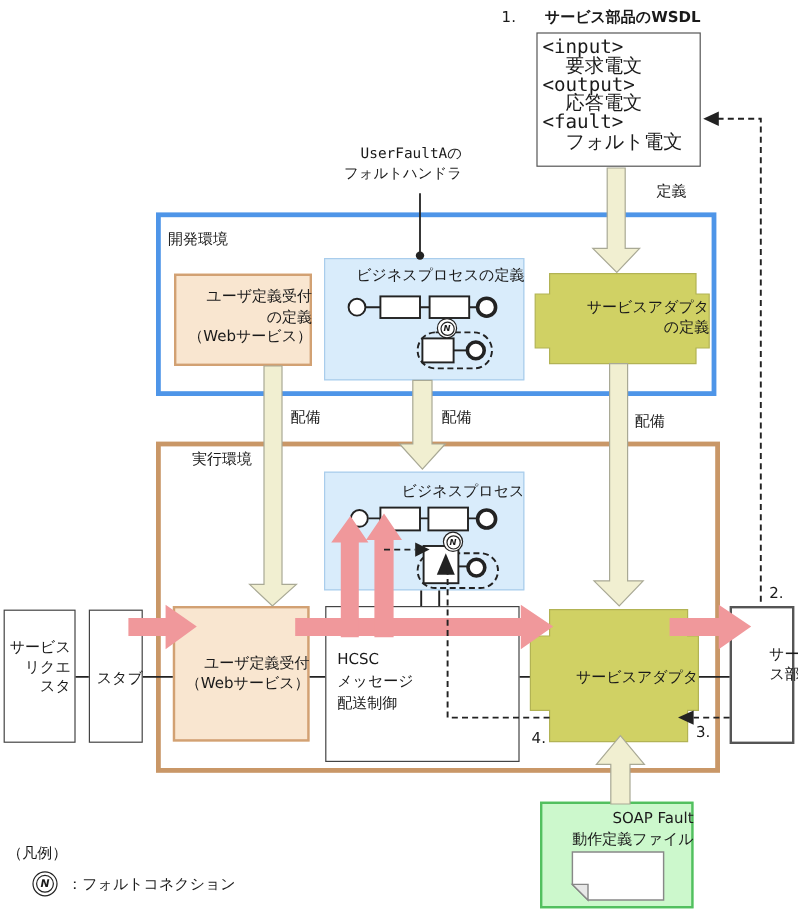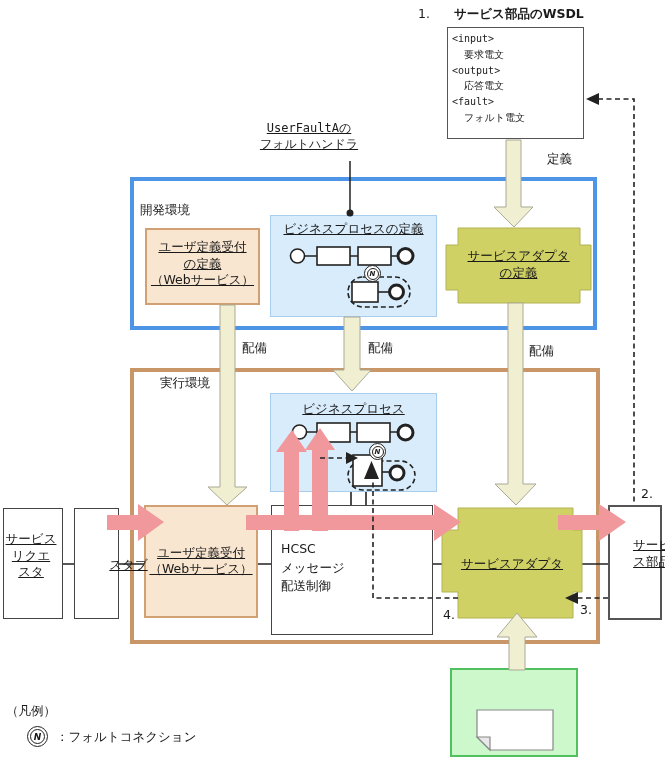--- a/index.html
+++ b/index.html
@@ -1,21 +1,21 @@
 <!DOCTYPE html>
 <html><head>
 <meta charset="utf-8">
 <style>
   html,body{margin:0;padding:0;background:#fff;}
   #stage{
     position:relative;width:665px;height:760px;background:#fff;overflow:hidden;
     font-family:"DejaVu Sans","Liberation Sans",sans-serif;color:#1a1a1a;
   }
   .txt{position:absolute;font-size:12.5px;line-height:16px;white-space:pre-line;z-index:4;}
-  .ctr{text-align:center;text-decoration:underline;}
+  .ctr{text-align:right;}
   .mono{font-family:"DejaVu Sans Mono","Liberation Mono",monospace;}
   .pre{white-space:pre;}
   
   .env{position:absolute;box-sizing:border-box;background:transparent;z-index:1;}
   #dev-env{left:130px;top:177px;width:467px;height:153px;border:4px solid #4e95e8;}
   #run-env{left:130px;top:368px;width:470px;height:276px;border:4px solid #c99767;}
   
   .box{position:absolute;box-sizing:border-box;z-index:2;}
   #wsdl-box{left:447px;top:27px;width:137px;height:112px;border:1.5px solid #555;background:#fff;}
   #dev-user-box{left:145px;top:228px;width:115px;height:77px;border:2px solid #d2a173;background:#f9e6d0;}
@@ -136,32 +136,32 @@
   </div>
   <div id="fs-run" class="fault-sym">
     <div class="inner">N</div>
   </div>
   <div id="fs-legend" class="fault-sym">
     <div class="inner">N</div>
   </div>
 
   <div class="txt" style="left:418px;top:6px;">1.</div>
   <div class="txt" style="left:454px;top:6px;font-weight:bold;">サービス部品のWSDL</div>
-  <div class="txt pre mono" style="left:452px;top:31px;font-size:10px;line-height:15.8px;">&lt;input&gt;
+  <div class="txt pre mono" style="left:452px;top:31px;font-size:16px;line-height:15.8px;">&lt;input&gt;
   要求電文
 &lt;output&gt;
   応答電文
 &lt;fault&gt;
   フォルト電文</div>
 
   <div class="txt ctr mono" style="left:233px;top:121px;width:152px;font-size:12px;line-height:15.5px;">UserFaultAの
 フォルトハンドラ</div>
   <div class="txt" style="left:547px;top:151px;">定義</div>
 
-  <div class="txt" style="left:140px;top:202px;">開発環境</div>
+  <div class="txt" style="left:140px;top:191px;">開発環境</div>
   <div class="txt" style="left:140px;top:375px;margin-left:20px;">実行環境</div>
 
   <div class="txt ctr" style="left:145px;top:239px;width:115px;line-height:16.5px;">ユーザ定義受付
 の定義
 （Webサービス）</div>
   <div class="txt ctr" style="left:270px;top:221px;width:167px;">ビジネスプロセスの定義</div>
   <div class="txt ctr" style="left:446px;top:248px;width:145px;line-height:16.5px;">サービスアダプタ
 の定義</div>
 
   <div class="txt" style="left:242px;top:340px;">配備</div>
@@ -171,24 +171,26 @@
   <div class="txt ctr" style="left:270px;top:401px;width:167px;">ビジネスプロセス</div>
   <div class="txt ctr" style="left:144px;top:545px;width:114px;">ユーザ定義受付
 （Webサービス）</div>
   <div class="txt" style="left:281px;top:540px;line-height:18.5px;">HCSC
 メッセージ
 配送制御</div>
   <div class="txt ctr" style="left:442px;top:556px;width:140px;">サービスアダプタ</div>
   <div class="txt ctr" style="left:3px;top:531px;width:56px;line-height:16.5px;">サービス
 リクエ
 スタ</div>
-  <div class="txt ctr" style="left:74px;top:557px;width:45px;padding-left:32px;">スタブ</div>
+  <div class="txt ctr" style="left:74px;top:557px;width:45px;">スタブ</div>
   <div class="txt ctr" style="left:608px;top:537px;width:54px;line-height:16.5px;padding-left:17px;">サービ
 ス部品</div>
 
   <div class="txt" style="left:641px;top:486px;">2.</div>
   <div class="txt" style="left:580px;top:602px;">3.</div>
   <div class="txt" style="left:443px;top:607px;">4.</div>
 
+  <div class="txt ctr" style="left:450px;top:673px;width:128px;line-height:17px;">SOAP Fault
+動作定義ファイル</div>
 
   <div class="txt" style="left:6px;top:703px;">（凡例）</div>
   <div class="txt" style="left:56px;top:729px;">：フォルトコネクション</div>
 </div>
 
 </body></html>

